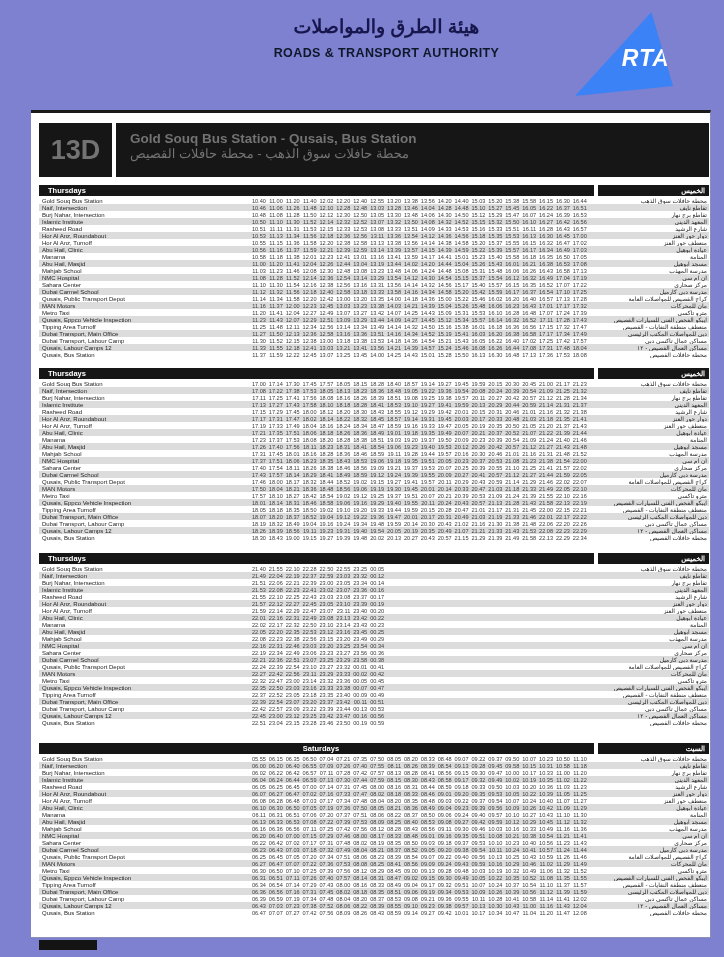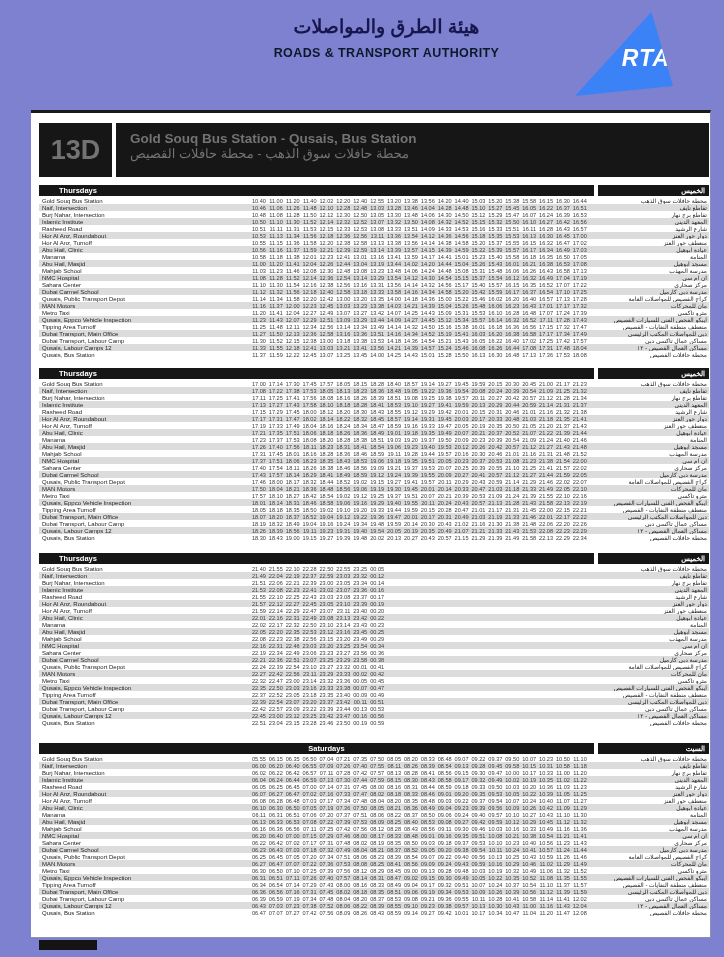--- a/index.html
+++ b/index.html
@@ -11,21 +11,21 @@
   .logo{position:absolute;top:12px;left:566px;width:98px;height:84px;background:#3b82f6;clip-path:polygon(78% 0,100% 88%,0 100%)}
   .logo span{position:absolute;right:3px;top:33px;color:#fff;font-style:italic;font-weight:bold;font-size:23px;letter-spacing:1px}
   
   .page{position:absolute;left:22px;top:110px;width:680px;height:828px;background:#fff;border-top:3px solid #1a1a1a;border-right:1px solid #8d8fb5;border-bottom:1px solid #8d8fb5;box-sizing:border-box}
   .blackbox{position:absolute;background:#161616;color:#737373}
   .route-code{left:8px;top:10px;width:73px;height:54px;text-align:center;line-height:54px;font-size:27px;font-weight:bold}
   .route-title{left:85px;top:10px;width:593px;height:54px;padding:8px 0 0 14px;box-sizing:border-box}
   .rt-en{font-size:13.5px;font-weight:bold}
   .rt-ar{font-size:13px;font-weight:normal;direction:rtl;text-align:left}
   
-  .band-l{position:absolute;left:8px;width:555px;height:11px;background:#161616;color:#fff;font-size:7.5px;font-weight:bold;line-height:11px;padding-left:20px;box-sizing:border-box}
+  .band-l{position:absolute;left:8px;width:555px;height:11px;background:#161616;color:#fff;font-size:7.5px;font-weight:bold;line-height:11px;padding-left:9px;box-sizing:border-box}
   .band-r{position:absolute;left:567px;width:111px;height:11px;background:#161616;color:#fff;font-size:7px;font-weight:bold;line-height:11px;direction:rtl;padding-right:4px;box-sizing:border-box}
   
   .rows{position:absolute;left:8px;width:670px}
   .trow{height:7px;display:flex;align-items:center;overflow:hidden}
   .trow.alt{background:#dcdcdc}
   .st-en{width:210px;font-size:6px;color:#1e1e1e;white-space:nowrap;padding-left:3px;box-sizing:border-box;overflow:hidden}
   .times{width:338px;display:flex;flex-shrink:0}
   .tc{width:16.9px;flex:0 0 16.9px;font-size:5.6px;color:#3c3c3c;text-align:right;white-space:nowrap;overflow:visible}
   .st-ar{flex:1;font-size:6px;color:#1e1e1e;text-align:right;direction:rtl;white-space:nowrap;padding-right:2px;overflow:hidden}
   .footer-bar{position:absolute;left:30px;top:940px;width:58px;height:10px;background:#141414}

